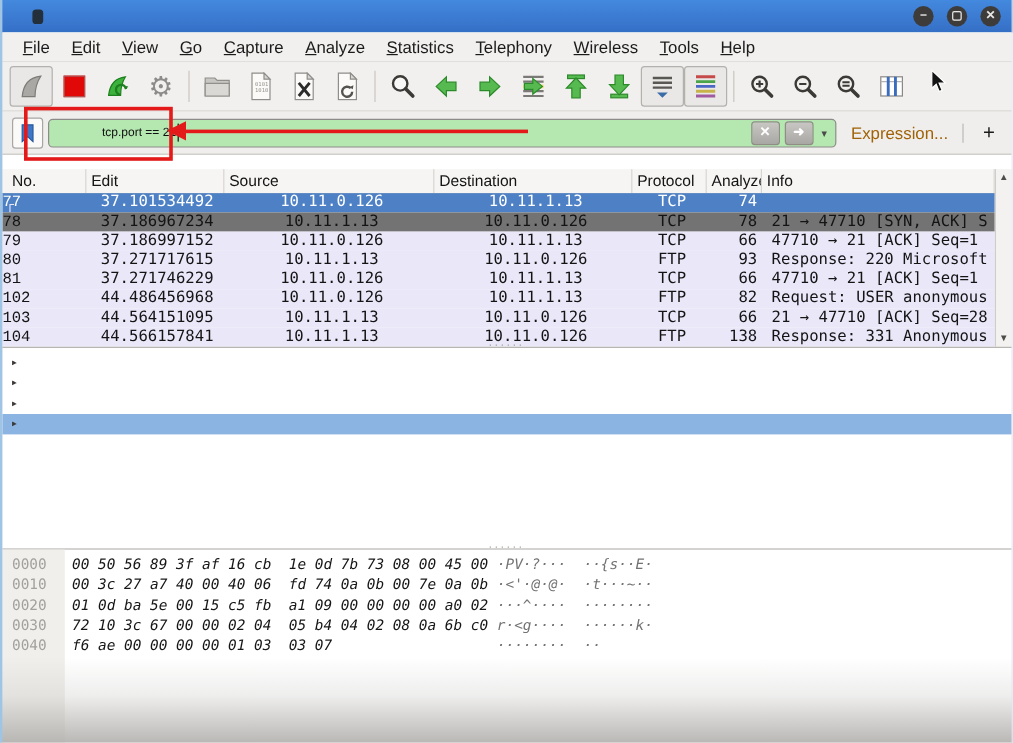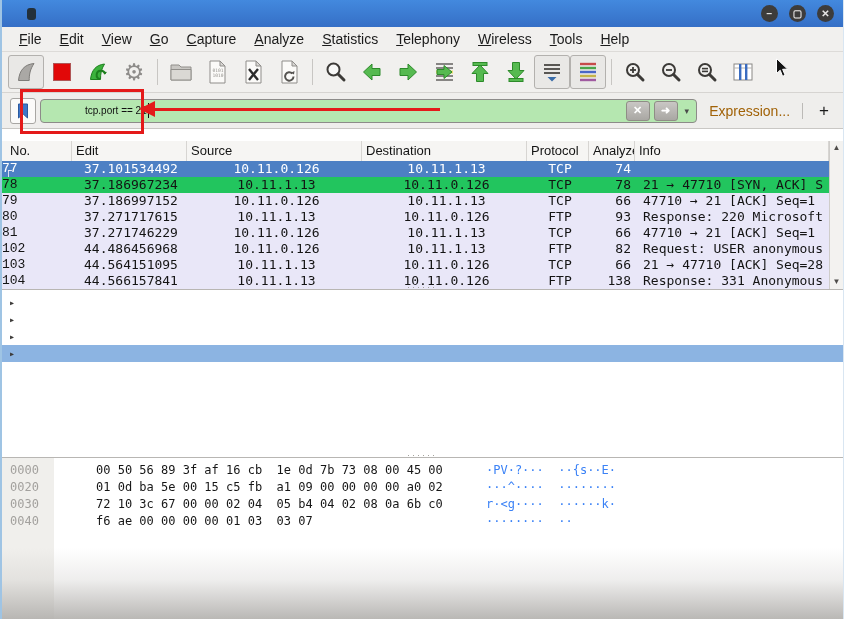--- a/index.html
+++ b/index.html
@@ -59,21 +59,21 @@
   .packet-list{position:absolute;left:2px;top:129px;width:841px;height:160px;background:#ffffff;z-index:4;margin-top:12px;}
   .pl-grid{display:grid;grid-template-columns:70px 115px 175px 165px 62px 46px 1fr;}
   .pl-header{position:absolute;left:0;top:0;width:827px;height:20px;background:#f6f5f3;
     border-bottom:1px solid #b5b3b0;font-size:13px;color:#141414;}
   .pl-header .hcell{border-right:1px solid #d7d5d2;line-height:19px;overflow:hidden;white-space:nowrap;padding-left:4px;box-sizing:border-box;}
   .pl-header .hcell.first{padding-left:8px;}
   .pl-rows{position:absolute;left:0;top:20px;width:827px;}
   .prow{height:16px;line-height:16px;font-family:"DejaVu Sans Mono",monospace;font-size:13px;
     color:#141414;background:#e9e7f8;position:relative;}
   .prow.sel{background:#4d80c4;color:#ffffff;}
-  .prow.gray{background:#22c55e;}
+  .prow.gray{background:#737373;}
   .prow .c{overflow:hidden;white-space:pre;box-sizing:border-box;}
   .c.no{padding-right:8px;font-family:Liberation Mono, monospace;}
   .c.time{padding-left:3px;text-align:center;}
   .c.src,.c.dst,.c.proto{padding-left:4px;text-align:center;}
   .c.len{text-align:right;padding-right:4px;}
   .c.info{padding-left:8px;}
   .stream-bracket{position:absolute;left:3px;top:4px;font-size:11px;color:#e9e7f8;line-height:12px;}
 
   
   .vscroll{position:absolute;right:0;top:0;width:14px;height:148px;background:#f3f2f0;border-left:1px solid #cfcdca;box-sizing:border-box;}
@@ -94,24 +94,24 @@
   .d-exp{position:absolute;left:7px;top:0;font-size:10px;color:#3c3a38;}
   .details-pad{height:4px;}
 
   .splitter-dots{position:absolute;left:50%;transform:translateX(-50%);font-size:9px;color:#98968f;letter-spacing:2px;line-height:6px;z-index:6;}
 
   
   .hexpane{position:absolute;left:2px;top:457px;width:841px;height:162px;background:#ffffff;border-top:1px solid #b8b6b3;z-index:4;}
   .hex-offset-strip{position:absolute;left:0;top:0;bottom:0;width:52px;background:#f0efec;}
   .hex-rows{position:absolute;left:0;top:4px;width:841px;}
   .hxrow{display:grid;grid-template-columns:52px 360px 1fr;height:17px;line-height:17px;
-    font-family:"DejaVu Sans Mono",monospace;font-size:12px;white-space:pre;gap:36px;}
+    font-family:"DejaVu Sans Mono",monospace;font-size:12px;white-space:pre;}
   .hx-off{color:#a3a19e;padding-left:8px;}
-  .hx-bytes{color:#161616;padding-left:6px;}
-  .hx-ascii{color:#3b82f6;}
+  .hx-bytes{color:#161616;padding-left:6px;font-style:italic;}
+  .hx-ascii{color:#737373;font-style:italic;}
 
   .fade{position:absolute;left:0;right:0;top:548px;bottom:0;z-index:40;pointer-events:none;
     background:linear-gradient(to bottom,rgba(190,188,185,0) 0%,rgba(188,186,183,0.25) 45%,rgba(178,176,173,0.9) 100%);}
 
   .mouse-cursor{position:absolute;left:775px;top:58px;z-index:50;pointer-events:none;}
 </style>
 </head>
 <body>
 
 <div class="titlebar">
@@ -426,20 +426,25 @@
 
 <div class="hexpane">
   <div class="hex-offset-strip"></div>
   <div class="hex-rows">
     <div class="hxrow">
       <span class="hx-off">0000</span>
       <span class="hx-bytes">00 50 56 89 3f af 16 cb  1e 0d 7b 73 08 00 45 00</span>
       <span class="hx-ascii">·PV·?···  ··{s··E·</span>
     </div>
     <div class="hxrow">
+      <span class="hx-off">0010</span>
+      <span class="hx-bytes">00 3c 27 a7 40 00 40 06  fd 74 0a 0b 00 7e 0a 0b</span>
+      <span class="hx-ascii">·&lt;'·@·@·  ·t···~··</span>
+    </div>
+    <div class="hxrow">
       <span class="hx-off">0020</span>
       <span class="hx-bytes">01 0d ba 5e 00 15 c5 fb  a1 09 00 00 00 00 a0 02</span>
       <span class="hx-ascii">···^····  ········</span>
     </div>
     <div class="hxrow">
       <span class="hx-off">0030</span>
       <span class="hx-bytes">72 10 3c 67 00 00 02 04  05 b4 04 02 08 0a 6b c0</span>
       <span class="hx-ascii">r·&lt;g····  ······k·</span>
     </div>
     <div class="hxrow">

